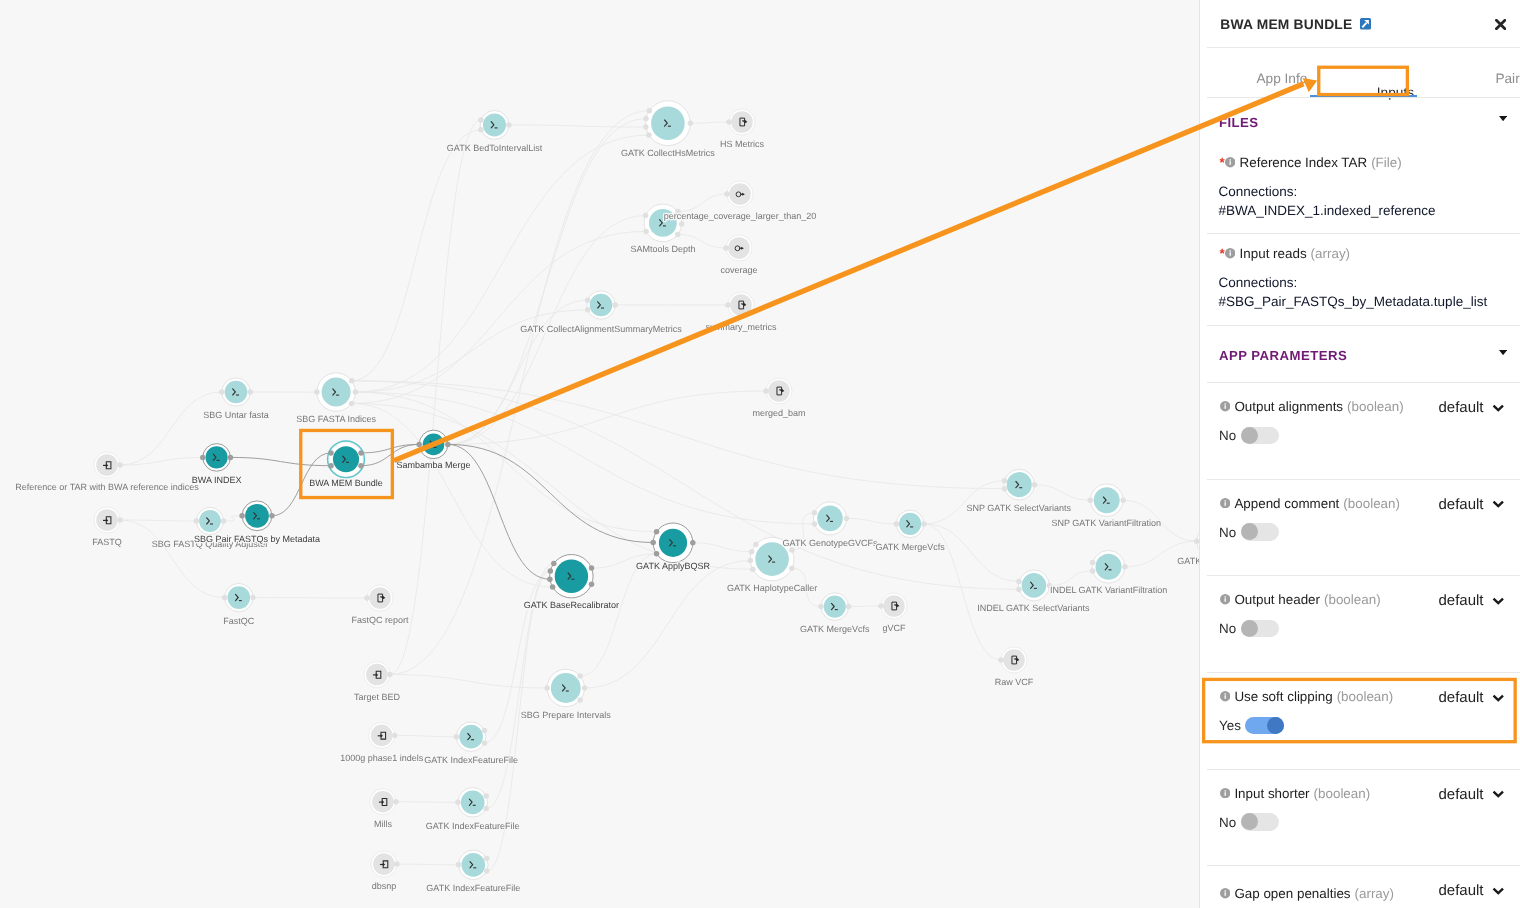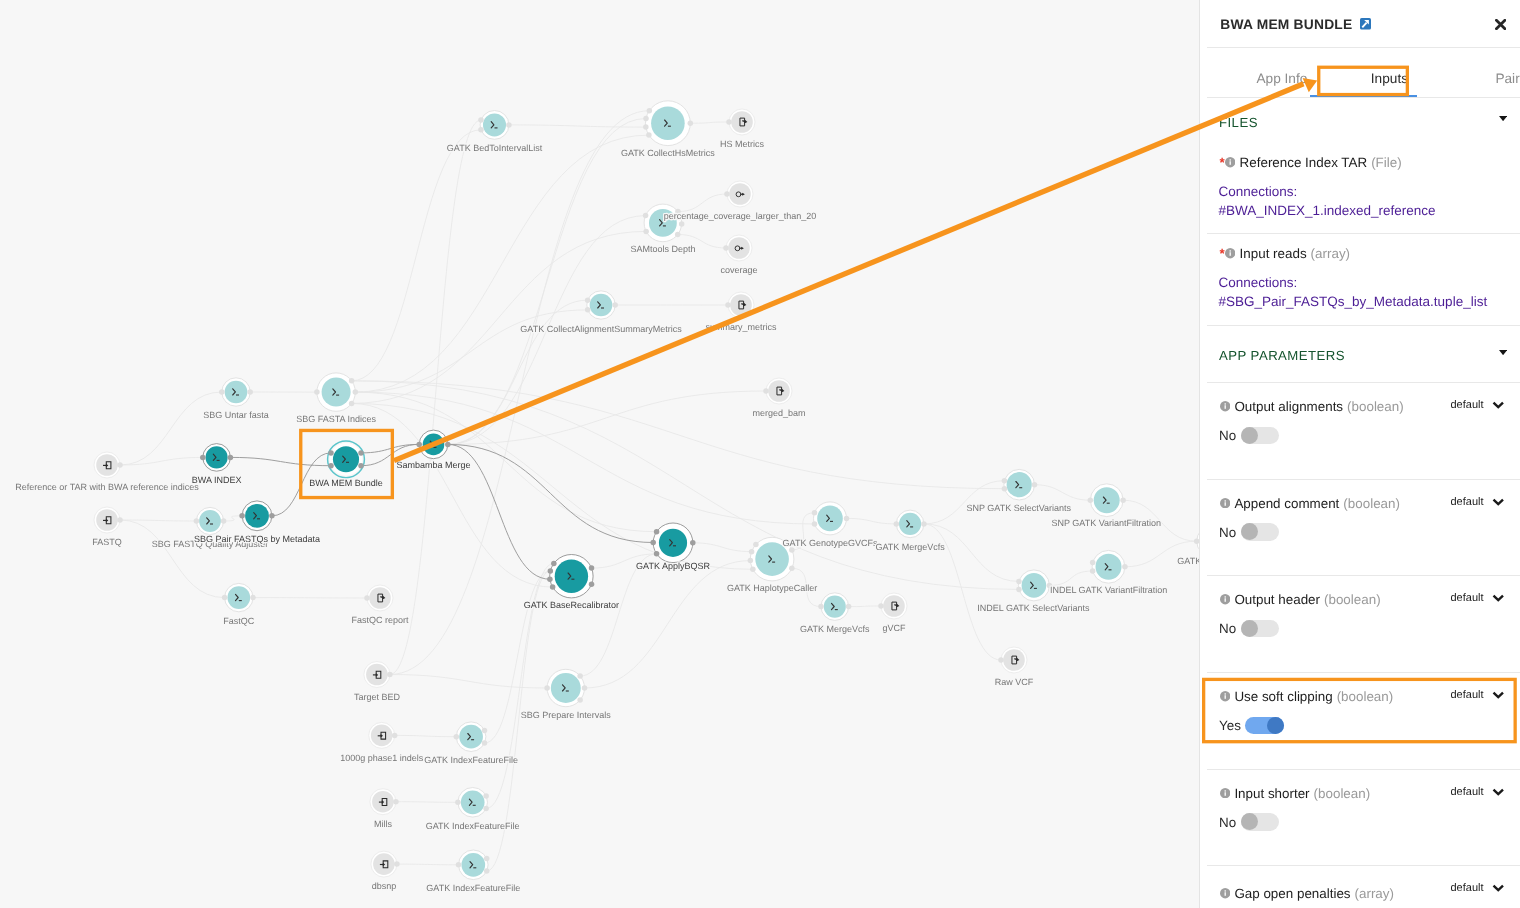--- a/index.html
+++ b/index.html
@@ -55,33 +55,33 @@
   .hrule { left: 7px; right: 0; height: 1px; background: #e8e8e8; }
 
   .p-tab {
     top: 66px; height: 26px;
     font-size: 13.65px; color: #8d8d8d; cursor: pointer; text-align: right;
   }
   .p-tab.active { color: #2b2b2b; }
   .tab-underline { height: 2px; background: #4a90e2; }
 
   .sec-title {
-    font-size: 13.2px; font-weight: normal; letter-spacing: 0.45px; color: #14532d;
+    font-size: 13.2px; font-weight: bold; letter-spacing: 0.45px; color: #701a75;
     left: 19px;
   }
   .caret { line-height: 0; cursor: pointer; right: 12.8px; }
 
   .f-name { left: 19.5px; font-size: 13.4px; white-space: nowrap; display:flex; align-items:center; }
   .req { color: #e8392b; font-weight: bold; font-size: 13.4px; margin-right: 0px; line-height: 1; }
   .info-i { margin-right: 4.5px; display:inline-flex; align-items:center; }
   .f-label { font-weight: normal; color: #1d1d1d; }
   .f-type { color: #9a9a9a; margin-left: 4px; font-weight: normal; }
-  .conn { left: 18.5px; font-size: 13.5px; color: #4c1d95; white-space: nowrap; }
-
-  .prow-sel { right: 16px; display: flex; align-items: center; font-size: 11px; color: #222; text-align: center; }
+  .conn { left: 18.5px; font-size: 13.5px; color: #0f172a; white-space: nowrap; }
+
+  .prow-sel { right: 16px; display: flex; align-items: center; font-size: 15px; color: #222; text-align: center; }
   .prow-sel .caret2 { margin-left: 8px; line-height: 0; }
   .prow-val { left: 19px; display: flex; align-items: center; }
   .valtxt { font-size: 13.4px; color: #2b2b2b; margin-right: 4.5px; }
   .switch { width: 38.6px; height: 17.4px; border-radius: 9px; background: #e5e5e5; position: relative; cursor: pointer; flex: none; }
   .switch .knob { position: absolute; top: 0px; left: 0.3px; width: 17.1px; height: 17.1px; border-radius: 50%; background: #b5b5b5; }
   .switch.on { background: #70a8ef; }
   .switch.on .knob { left: 21.2px; background: #3f79c4; }
   #ov { position: absolute; left: 0; top: 0; width: 1520px; height: 908px; pointer-events: none; }
 </style>
 </head>
@@ -648,21 +648,21 @@
       <div class="abs ext-icon"><svg width="11" height="11.5" viewBox="0 0 11 11.5">
           <rect x="0" y="0" width="11" height="11.5" rx="1.6" fill="#2c77bc"></rect>
           <path d="M2.3 9.4 L6.6 4.6" stroke="#ffffff" stroke-width="1.85" stroke-linecap="butt"></path>
           <path d="M4.2 2.0 L8.9 2.0 L8.9 6.6 Z" fill="#ffffff"></path>
         </svg></div>
       <div class="abs p-close"><svg width="11.3" height="11" viewBox="0 0 11.3 11">
           <path d="M1.4 1.3 L9.9 9.7 M9.9 1.3 L1.4 9.7" stroke="#262626" stroke-width="2.8" stroke-linecap="round"></path>
         </svg></div>
       <div class="abs hrule" style="top:47px"></div>
       <div class="abs p-tab" style="left: 7.3px; width: 100px; line-height: 26px;">App Info</div>
-      <div class="abs p-tab active" style="left: 108px; width: 100px; line-height: 26px;">Inputs</div>
+      <div class="abs p-tab active" style="left: 114px; width: 100px; line-height: 26px; margin-top: 14px;">Inputs</div>
       <div class="abs p-tab" style="left: 219.7px; width: 100px; line-height: 26px;">Pair</div>
       <div class="abs hrule" style="top:96.5px"></div>
       <div class="abs tab-underline" style="left:110.1px;top:94.8px;width:106.6px"></div>
       <div class="abs sec-title" style="top:114.8px">FILES</div>
       <div class="abs caret" style="top:116px"><svg width="8.2" height="5.2" viewBox="0 0 8.2 5.2">
           <path d="M0 0 L8.2 0 L4.1 5.2 Z" fill="#151515"></path>
         </svg></div>
       <div class="abs f-name" style="top:155px">
         <span class="req">*</span>
         <span class="info-i">

